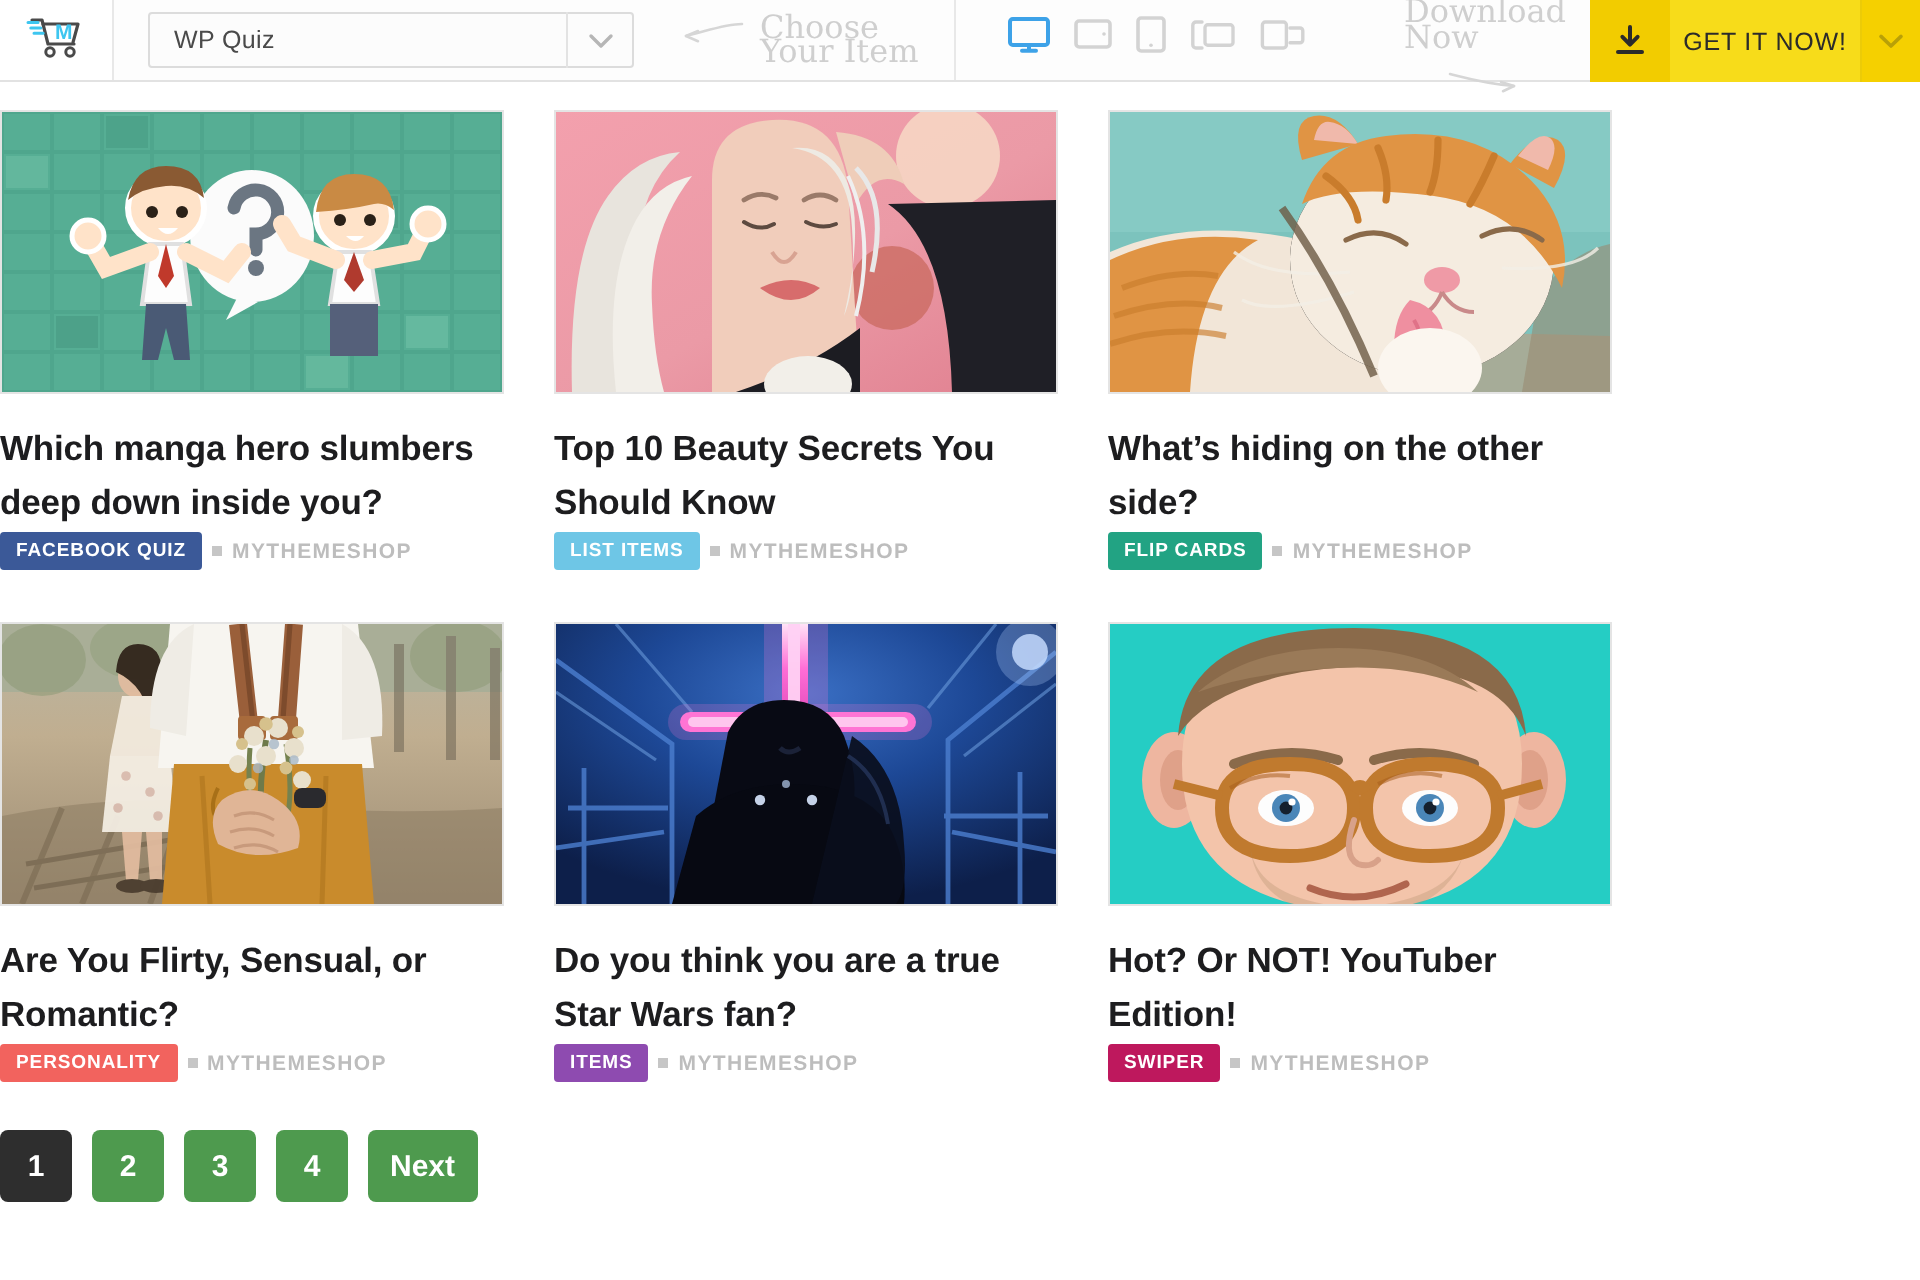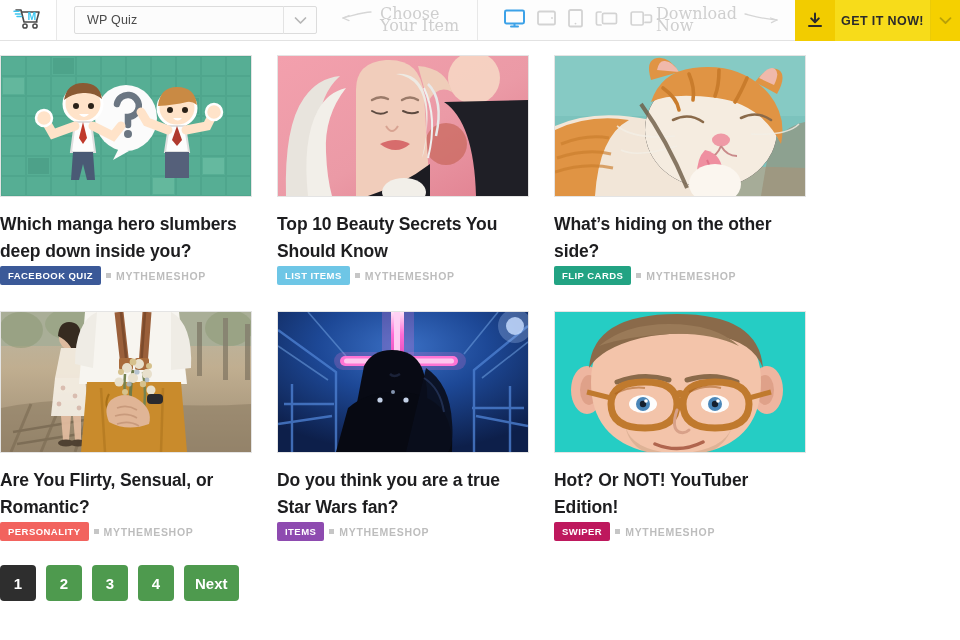--- a/index.html
+++ b/index.html
@@ -64,40 +64,40 @@
   .divider-v { width: 1px; background: #e8e8e8; margin: 0 0 0 18px; }
 
   .devices {
     display: flex; align-items: center; gap: 12px;
     padding-left: 26px;
   }
   .dev-ico { display: block; }
 
   .spacer { flex: 1; }
 
-  .hint-dl { display: flex; align-items: center; gap: 6px; margin-right: 12px; }
+  .hint-dl { display: flex; align-items: center; gap: 6px; margin-right: 12px; flex-direction: column; }
 
   .cta {
     width: 165px; height: 41px;
     background: #f5d000;
     display: flex; align-items: center;
     border: none;
     cursor: pointer;
     position: relative;
   }
   .cta-dl {
     width: 40px; display: flex; align-items: center; justify-content: center;
     background: #f2cc00;
     height: 100%;
   }
   .cta-label {
     flex: 1;
     text-align: center;
     font-size: 12.5px;
-    font-weight: bold;
+    font-weight: normal;
     color: #2b2b2b;
     letter-spacing: .4px;
     background: #f7dc1a;
     height: 100%;
     display: flex; align-items: center; justify-content: center;
   }
   .cta-caret {
     width: 30px; height: 100%;
     background: #f5d000;
     display: flex; align-items: center; justify-content: center;

